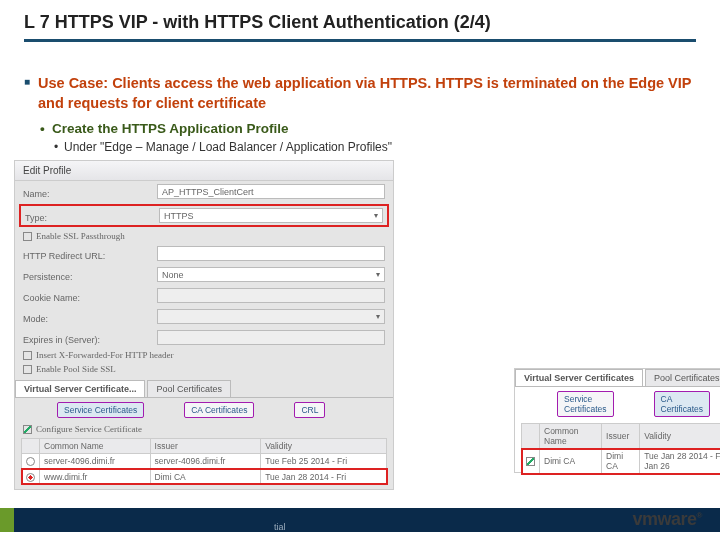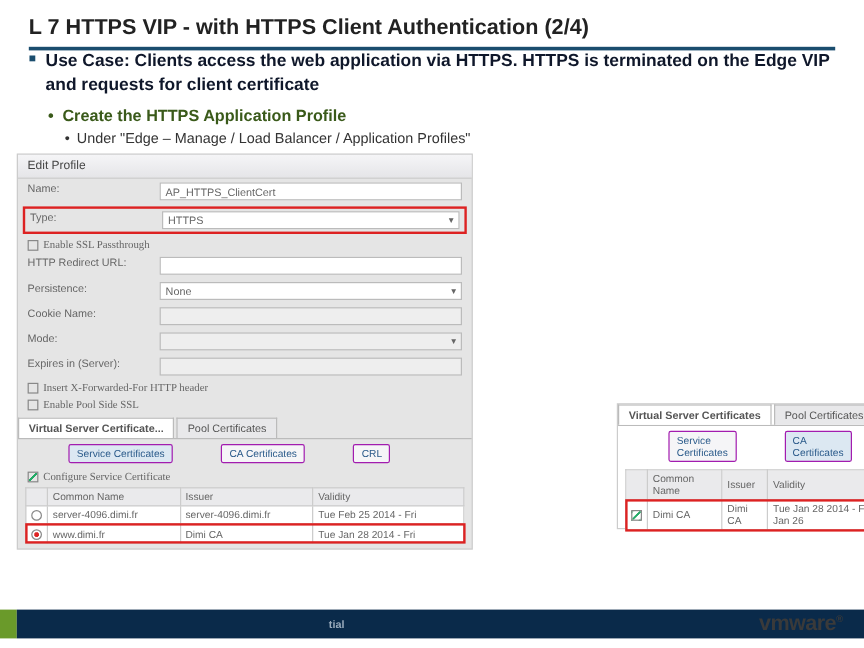--- a/index.html
+++ b/index.html
@@ -1,50 +1,50 @@
 <!DOCTYPE html>
 <html><head>
 <meta charset="utf-8">
 <style>
   * { box-sizing: border-box; margin: 0; padding: 0; }
   body { font-family: Arial, sans-serif; width: 720px; height: 540px; background: #fff; position: relative; overflow: hidden; }
   .slide { padding: 12px 24px 0 24px; }
   .title { font-size: 18px; font-weight: bold; color: #222; border-bottom: 3px solid #1a4d6e; padding-bottom: 6px; }
-  .bullet1 { font-size: 14.5px; font-weight: bold; color: #0f172a; padding-left: 14px; position: relative; line-height: 1.35; margin-bottom: 8px; }
+  .bullet1 { font-size: 14.5px; font-weight: bold; color: #c2410c; padding-left: 14px; position: relative; line-height: 1.35; margin-bottom: 8px; margin-top: 32px; }
   .bullet1::before { content: "■"; position: absolute; left: 0; top: 1px; color: #1a4d6e; font-size: 10px; }
   .bullet2 { font-size: 13.5px; font-weight: bold; color: #3a5a1a; padding-left: 28px; position: relative; margin-bottom: 4px; }
   .bullet2::before { content: "•"; position: absolute; left: 16px; color: #3a5a1a; }
   .bullet3 { font-size: 12px; color: #333; padding-left: 40px; position: relative; margin-bottom: 6px; }
   .bullet3::before { content: "•"; position: absolute; left: 30px; color: #333; }
   .panels { position: relative; margin-left: -10px; }
   .panel { background: #e5e5e5; border: 1px solid #ccc; font-size: 9px; color: #555; position: absolute; }
   .panel-left { left: 0; top: 0; width: 380px; height: 330px; }
   .panel-right { left: 500px; top: 208px; width: 230px; height: 105px; background: #fff; }
   .p-title { background: linear-gradient(#f5f5f7,#e5e5e8); padding: 4px 8px; font-size: 10px; color: #444; border-bottom: 1px solid #ccc; }
-  .row { display: flex; align-items: flex-start; padding: 3px 8px; gap: 0; }
+  .row { display: flex; align-items: flex-end; padding: 3px 8px; gap: 24px; }
   .lbl { width: 110px; color: #666; font-size: 9px; }
   .fld { flex: 1; height: 15px; background: #fff; border: 1px solid #bbb; padding: 1px 4px; font-size: 9px; color: #666; display: flex; align-items: center; justify-content: space-between; }
   .fld .arr { font-size: 8px; color: #666; }
   .hl-red { border: 2px solid #d22; }
   .chk { display: flex; align-items: center; gap: 4px; padding: 2px 8px; font-size: 9px; color: #666; font-family: Liberation Serif, serif; }
   .tabs { display: flex; border-bottom: 1px solid #bbb; margin-top: 4px; }
   .tab { padding: 3px 8px; font-size: 9px; color: #555; background: #e8e8ea; border: 1px solid #bbb; border-bottom: none; margin-right: 2px; }
   .tab.active { background: #fff; font-weight: bold; }
   .subtabs { display: flex; gap: 4px; padding: 4px 6px; }
   .subtab { padding: 2px 6px; font-size: 8.5px; color: #2a5a8a; border: 1px solid #a21caf; background: #f5f5f7; border-radius: 2px; margin-left: 36px; }
   .subtab.active { background: #dce8f2; }
   .tbl { width: calc(100% - 12px); margin: 2px 6px; border-collapse: collapse; font-size: 8.5px; }
   .tbl th, .tbl td { border: 1px solid #ccc; padding: 2px 4px; text-align: left; color: #666; background: #fff; }
   .tbl th { background: #eaeaec; font-weight: normal; margin-top: 28px; }
   .radio { width: 9px; height: 9px; border: 1px solid #888; border-radius: 50%; display: inline-block; vertical-align: middle; }
   .radio.sel { background: radial-gradient(#d22 40%, #fff 45%); }
   .chkbox { width: 9px; height: 9px; border: 1px solid #888; display: inline-block; vertical-align: middle; }
   .footer-bar { position: absolute; bottom: 8px; left: 0; right: 0; height: 24px; display: flex; align-items: center; }
   .footer-green { width: 14px; height: 24px; background: #6a9a2a; }
-  .footer-blue { flex: 1; height: 24px; background: #0a2a4a; color: #9ab; font-size: 9px; display: flex; align-items: center; padding-left: 260px; font-weight: bold; }
+  .footer-blue { flex: 1; height: 24px; background: #0a2a4a; color: #9ab; font-size: 9px; display: flex; align-items: flex-end; padding-left: 260px; }
   .vmware { position: absolute; right: 18px; bottom: 10px; font-weight: bold; font-size: 18px; color: #3a3a3a; letter-spacing: -0.5px; }
   .vmware sup { font-size: 8px; }
   .hl-row { outline: 2px solid #d22; outline-offset: -1px; }
 </style>
 </head>
 <body>
 
 <div class="slide">
   <div class="title">L 7 HTTPS VIP - with HTTPS Client Authentication (2/4)</div>
   <div class="bullet1">Use Case: Clients access the web application via HTTPS. HTTPS is terminated on the Edge VIP and requests for client certificate</div>

